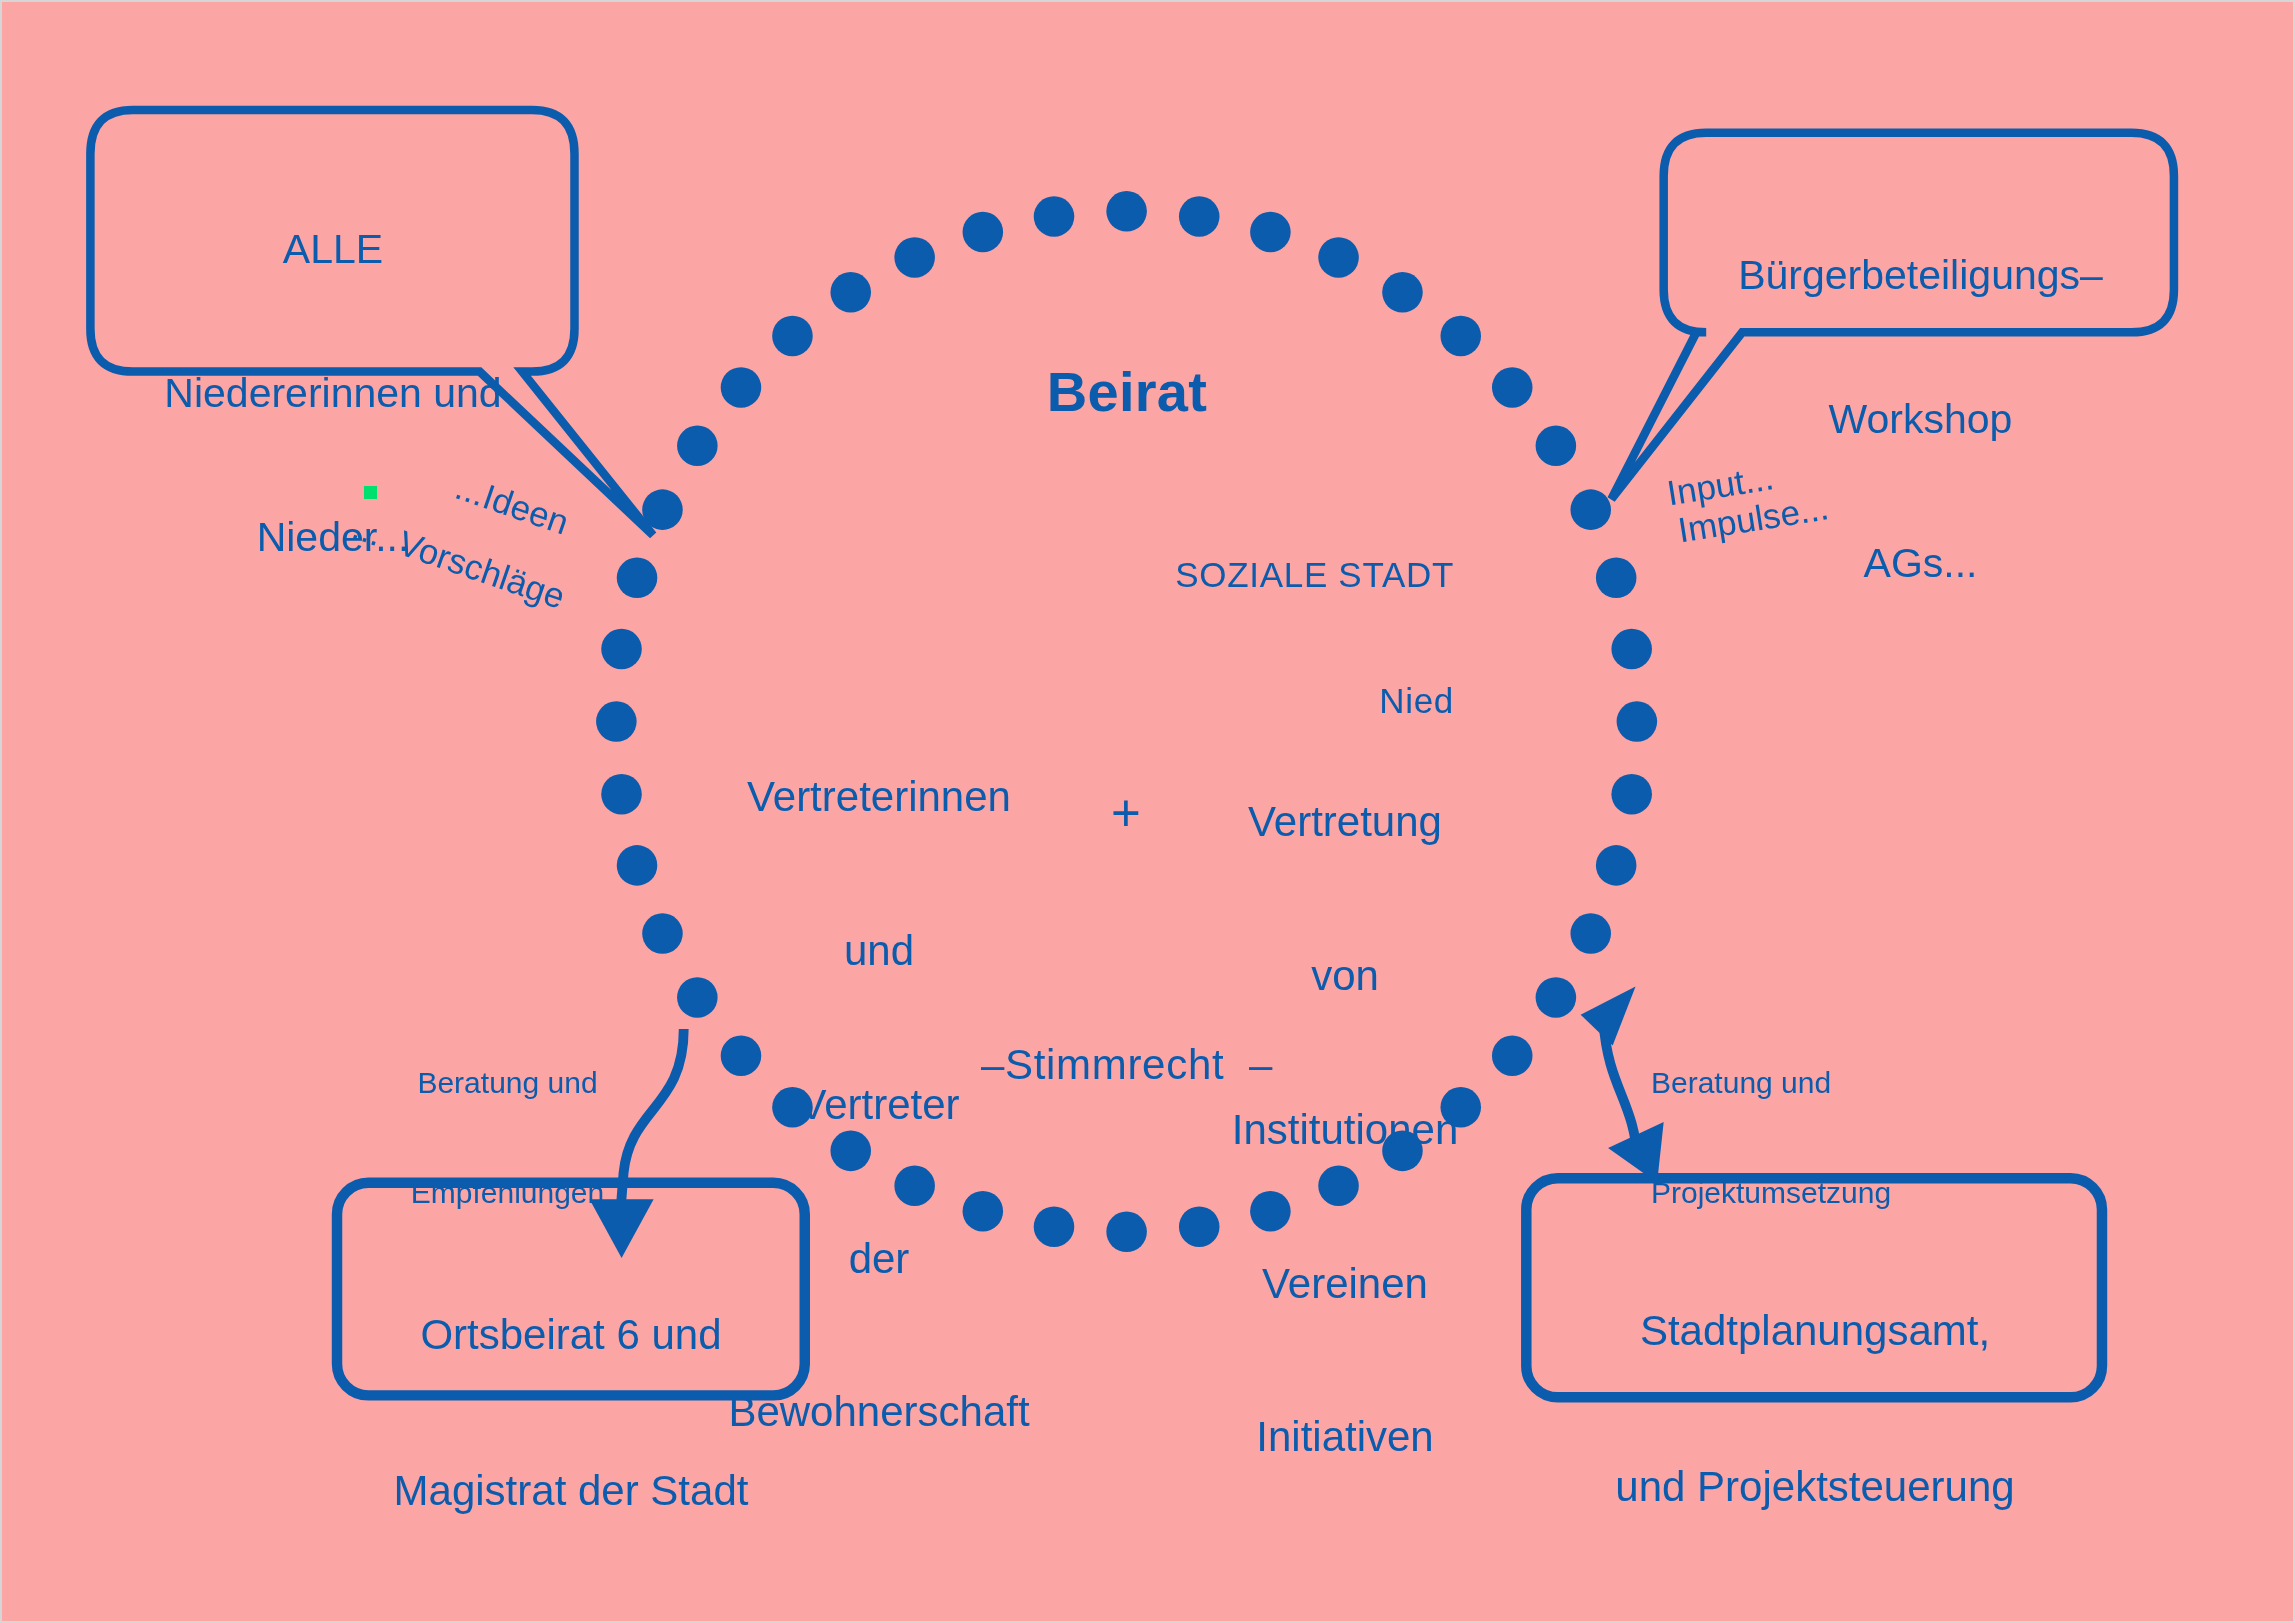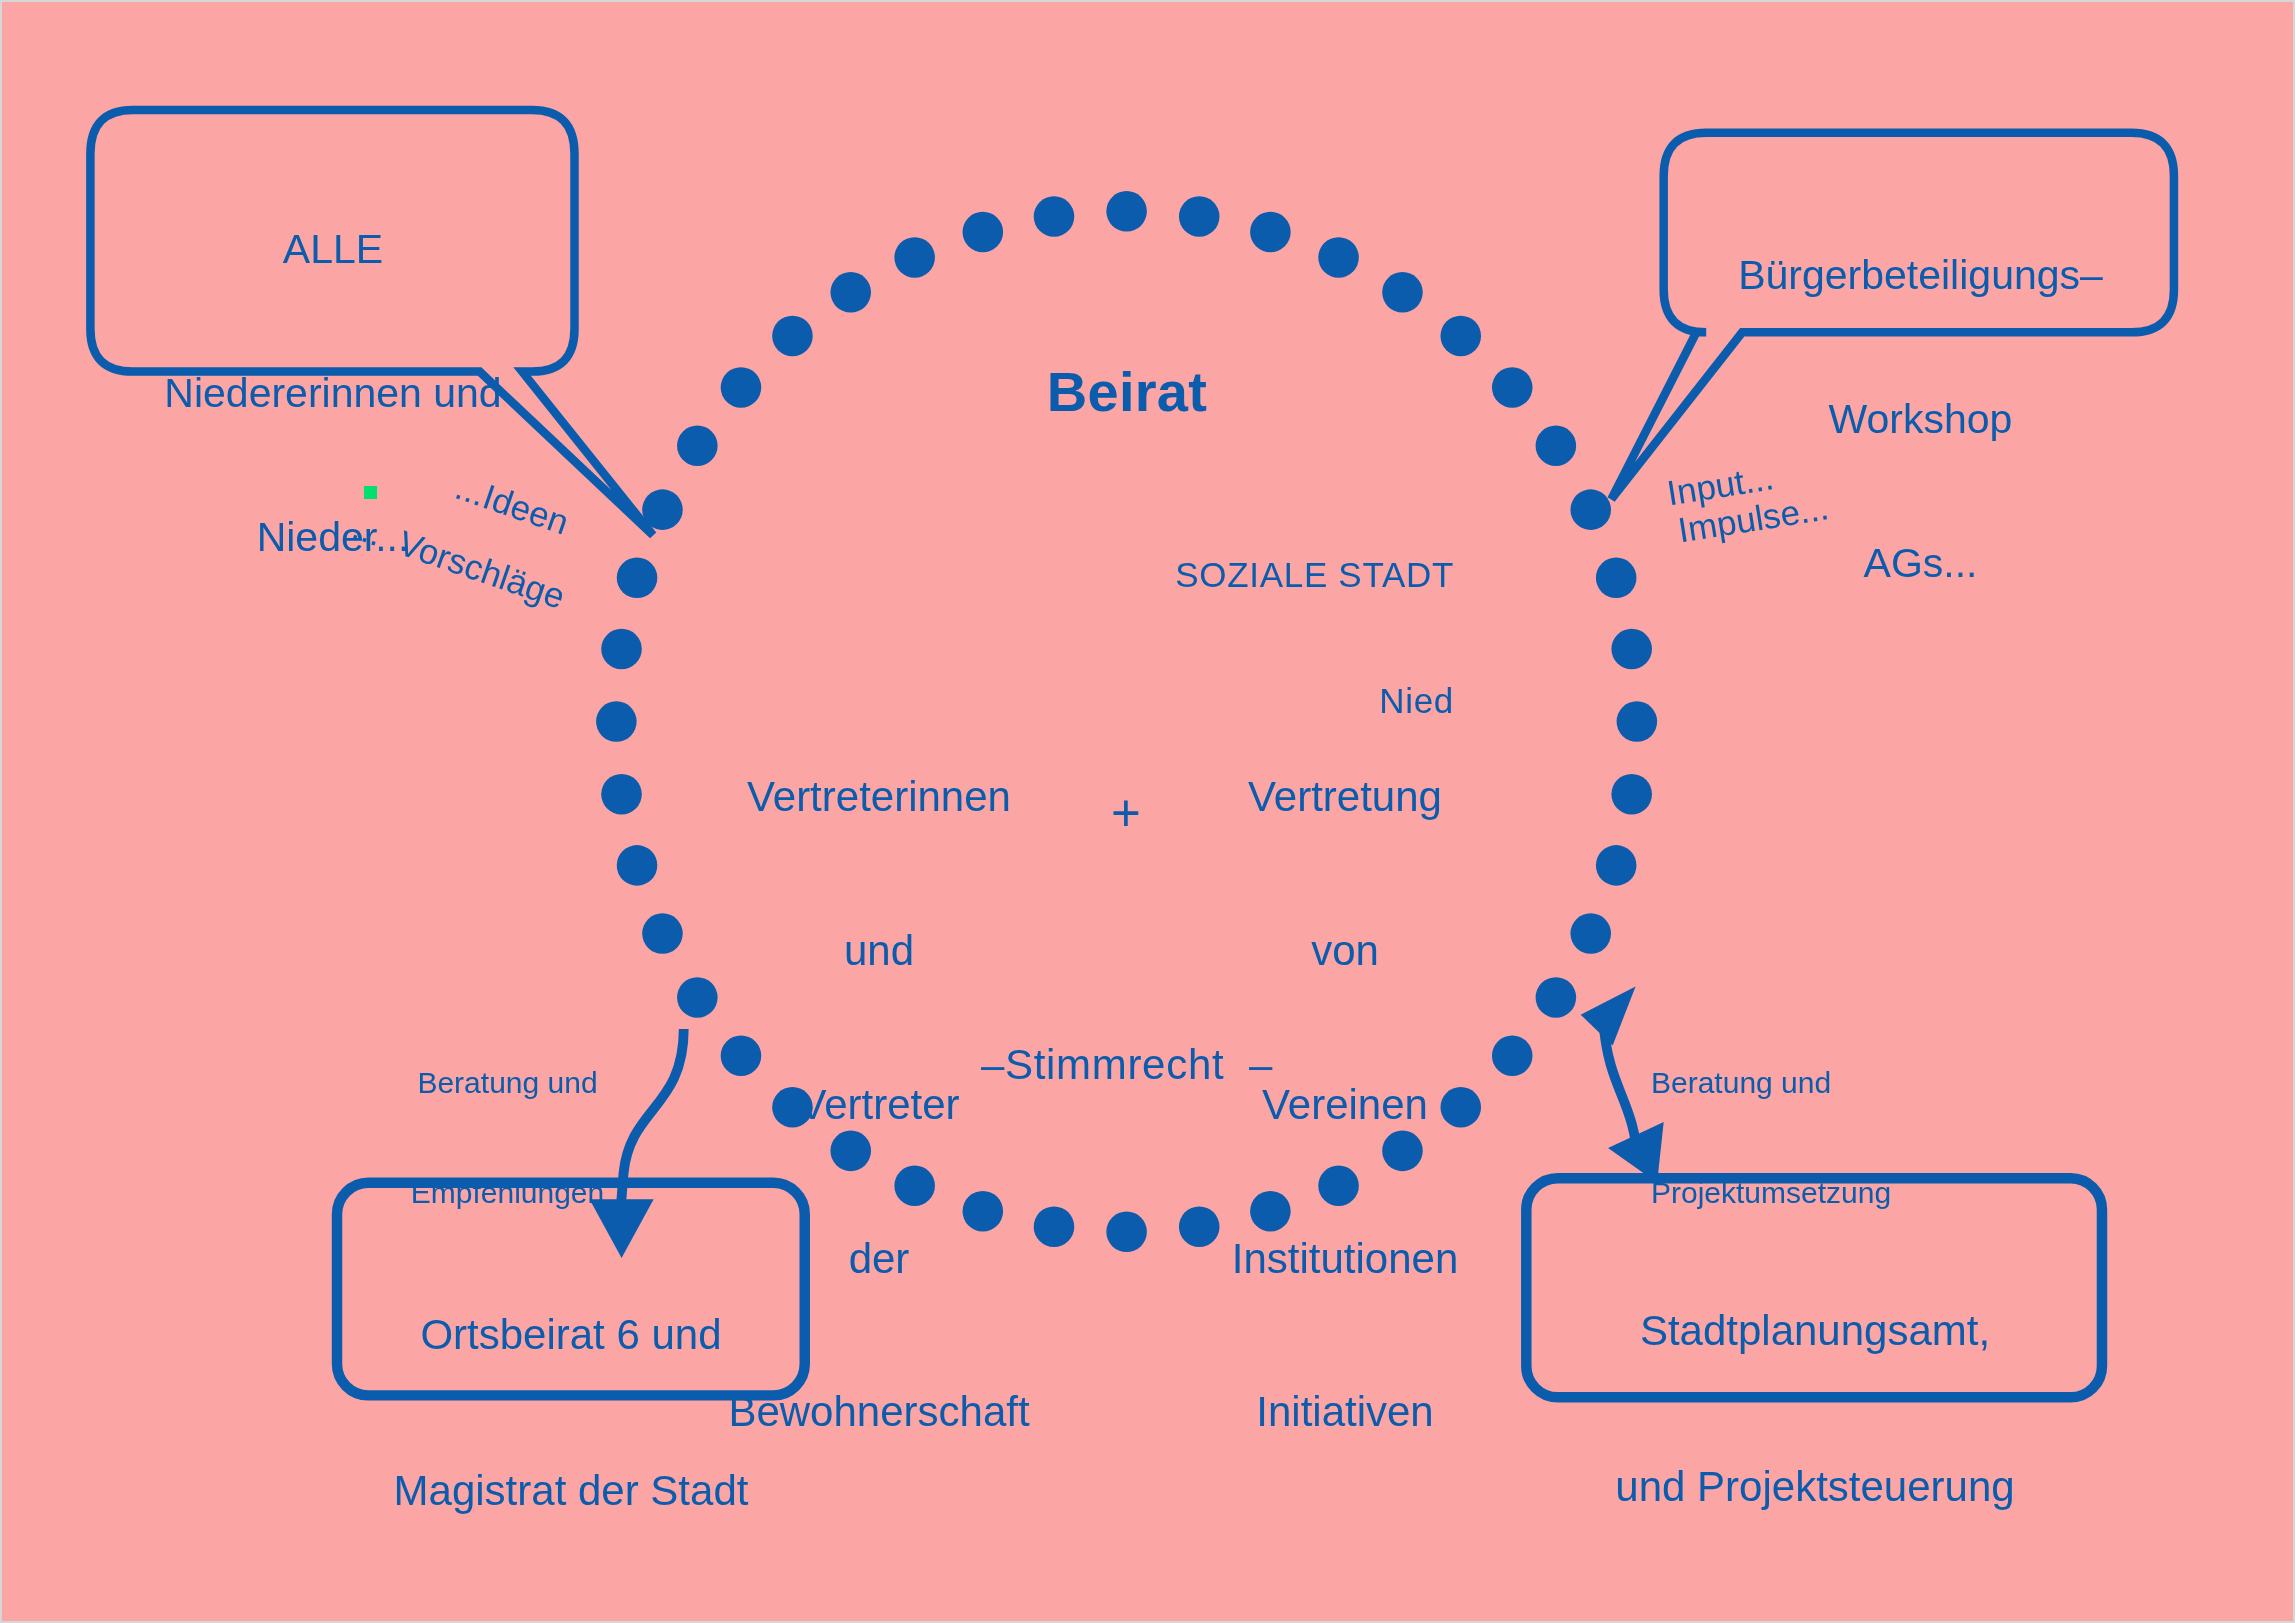--- a/index.html
+++ b/index.html
@@ -168,24 +168,24 @@
     <span style="display:block;">Vertreterinnen</span>
     <span style="display:block;">und</span>
     <span style="display:block;">Vertreter</span>
     <span style="display:block;">der</span>
     <span style="display:block;">Bewohnerschaft</span>
   </div>
 
   <div class="txt plus" style="left:1078px;top:782px;width:92px;text-align:center;">+</div>
 
   <div class="txt col" style="left:1186px;top:667px;width:314px;">
-    <span style="display:block;">Vertretung</span>
+    <span style="display:block;margin-top:25px;">Vertretung</span>
     <span style="display:block;">von</span>
+    <span style="display:block;">Institutionen</span>
     <span style="display:block;">Vereinen</span>
-    <span style="display:block;">Institutionen</span>
     <span style="display:block;">Initiativen</span>
   </div>
 
   <div class="txt stimm" style="left:798px;top:1039px;width:654px;text-align:center;">–Stimmrecht  –</div>
 
   <div class="txt side-rot" style="left:462px;top:463px;transform:rotate(19deg);transform-origin:0 0;">...Ideen</div>
   <div class="txt side-rot" style="left:359px;top:503px;transform:rotate(19deg);transform-origin:0 0;">...  Vorschläge</div>
   <div class="greendot" style="left:362px;top:484px;"></div>
 
   <div class="txt side-rot" style="left:1662px;top:470px;transform:rotate(-9deg);transform-origin:0 0;">Input...</div>

